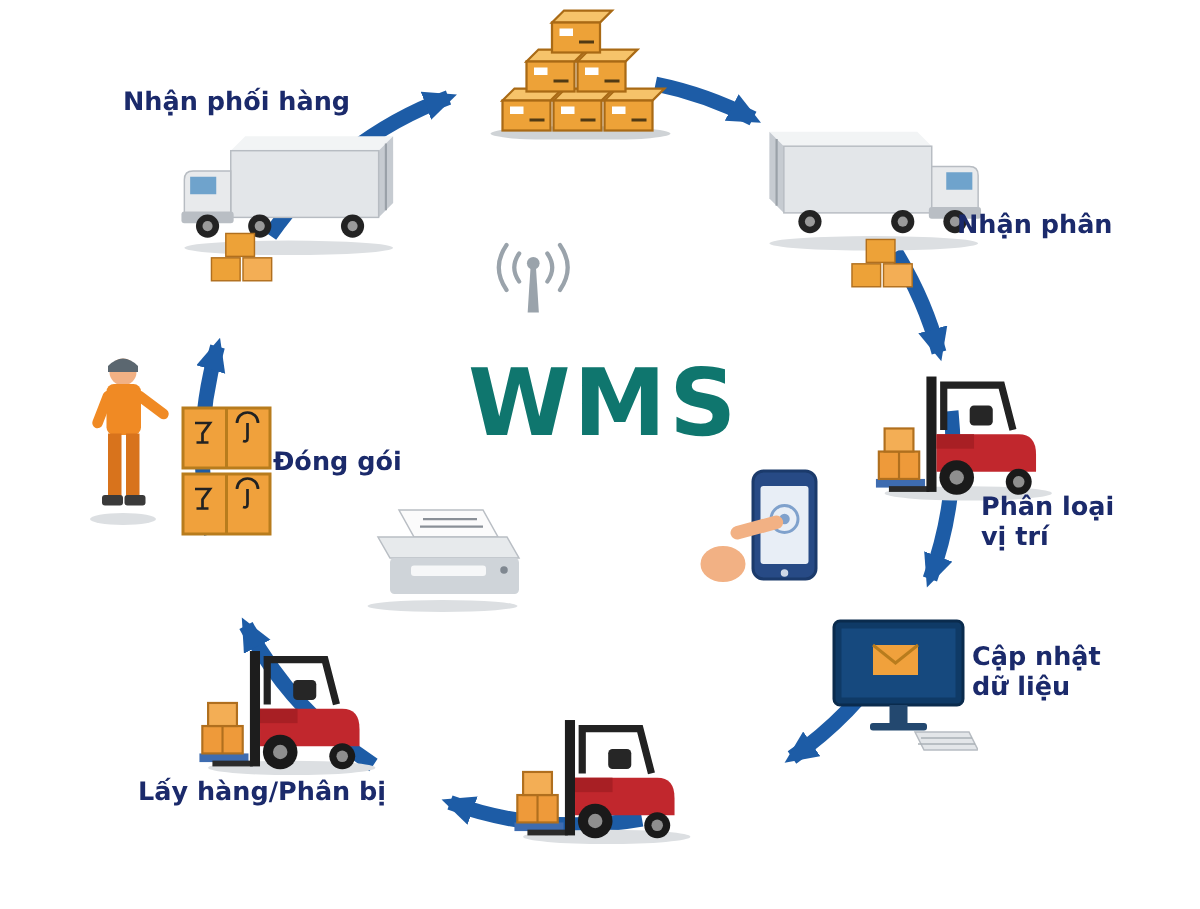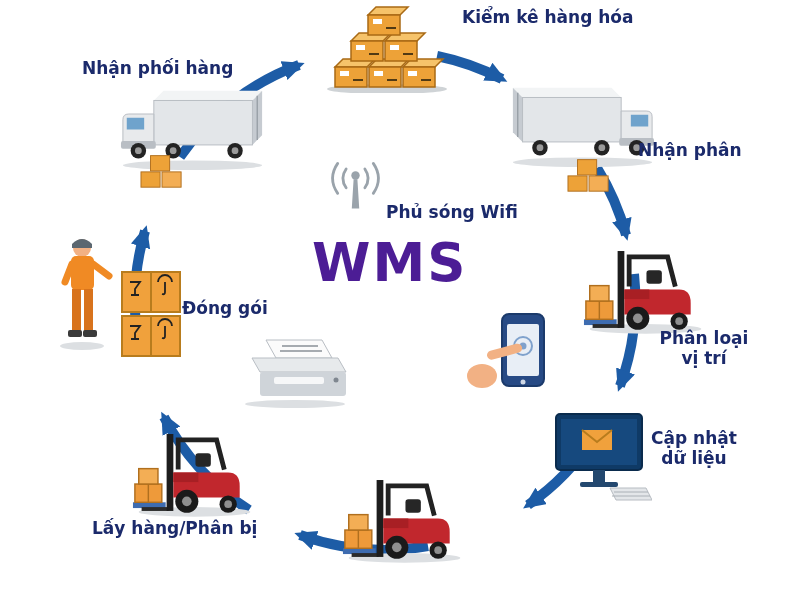--- a/index.html
+++ b/index.html
@@ -6,24 +6,24 @@
   #canvas{
     position:relative;width:800px;height:606px;background:#ffffff;overflow:hidden;
     font-family:"DejaVu Sans","Liberation Sans",sans-serif;
   }
   .ring{position:absolute;left:0;top:0;z-index:1;}
   .icon{position:absolute;z-index:2;}
   .node-label{
     position:absolute;z-index:3;color:#1b2a6b;font-weight:bold;
     font-size:17px;line-height:1.2;white-space:nowrap;
   }
-  .node-label.wrap{white-space:normal;text-align:center;}
+  .node-label.wrap{white-space:normal;}
   .wms{
-    position:absolute;z-index:3;color:#4c1d95;font-weight:600;
-    font-size:53px;letter-spacing:2px;
+    position:absolute;z-index:3;color:#0f766e;font-weight:600;
+    font-size:62px;letter-spacing:2px;
   }
 </style>
 </head>
 <body>
 
 <div id="canvas">
 
   <svg width="0" height="0" style="position:absolute" aria-hidden="true">
     <defs>
       <symbol id="truck" viewBox="0 0 160 90">
@@ -114,21 +114,20 @@
     <g fill="#4a3push" fill-opacity="0"></g>
     <g fill="#513a14">
       <rect x="28" y="74" width="10" height="2"></rect>
         <rect x="62" y="74" width="10" height="2"></rect>
       <rect x="96" y="74" width="10" height="2"></rect>
         <rect x="44" y="48" width="10" height="2"></rect>
       <rect x="78" y="48" width="10" height="2"></rect>
         <rect x="61" y="22" width="10" height="2"></rect>
     </g>
   </svg>
-  <div class="node-label" style="left:462px;top:7px">Kiểm kê hàng hóa</div>
 
   <svg class="icon" style="left:115px;top:85px" width="155" height="87" viewBox="0 0 160 90">
       <use href="#truck"></use>
     </svg>
   <svg class="icon" style="left:138px;top:148px" width="48" height="43" viewBox="0 0 50 45">
       <use href="#smallboxes"></use>
     </svg>
   <div class="node-label" style="left:82px;top:58px">Nhận phối hàng</div>
 
   <svg class="icon" style="left:505px;top:82px" width="155" height="87" viewBox="0 0 160 90">
@@ -142,21 +141,20 @@
   <svg class="icon" style="left:318px;top:153px" width="75" height="62" viewBox="0 0 80 62">
     <g stroke="#9aa3ab" stroke-width="3" fill="none" stroke-linecap="round">
       <path d="M30 15 Q23 25 30 35"></path>
       <path d="M21 9 Q10 25 21 41"></path>
       <path d="M50 15 Q57 25 50 35"></path>
       <path d="M59 9 Q70 25 59 41"></path>
     </g>
     <circle cx="40" cy="22" r="4.5" fill="#9aa3ab"></circle>
     <polygon points="38,26 42,26 44,57 36,57" fill="#9aa3ab"></polygon>
   </svg>
-  <div class="node-label" style="left:386px;top:202px">Phủ sóng Wifi</div>
   <div class="wms" style="left:312px;top:232px">WMS</div>
 
   <svg class="icon" style="left:583px;top:243px" width="125" height="92" viewBox="0 0 130 95">
       <use href="#forklift"></use>
     </svg>
   <div class="node-label wrap" style="left:654px;top:328px;width:100px">Phân loại vị trí</div>
 
   <svg class="icon" style="left:52px;top:232px" width="65" height="120" viewBox="0 0 65 120">
     <ellipse cx="30" cy="114" rx="22" ry="4" fill="#dcdfe2"></ellipse>
     <circle cx="30" cy="16" r="9" fill="#f2b184"></circle>

